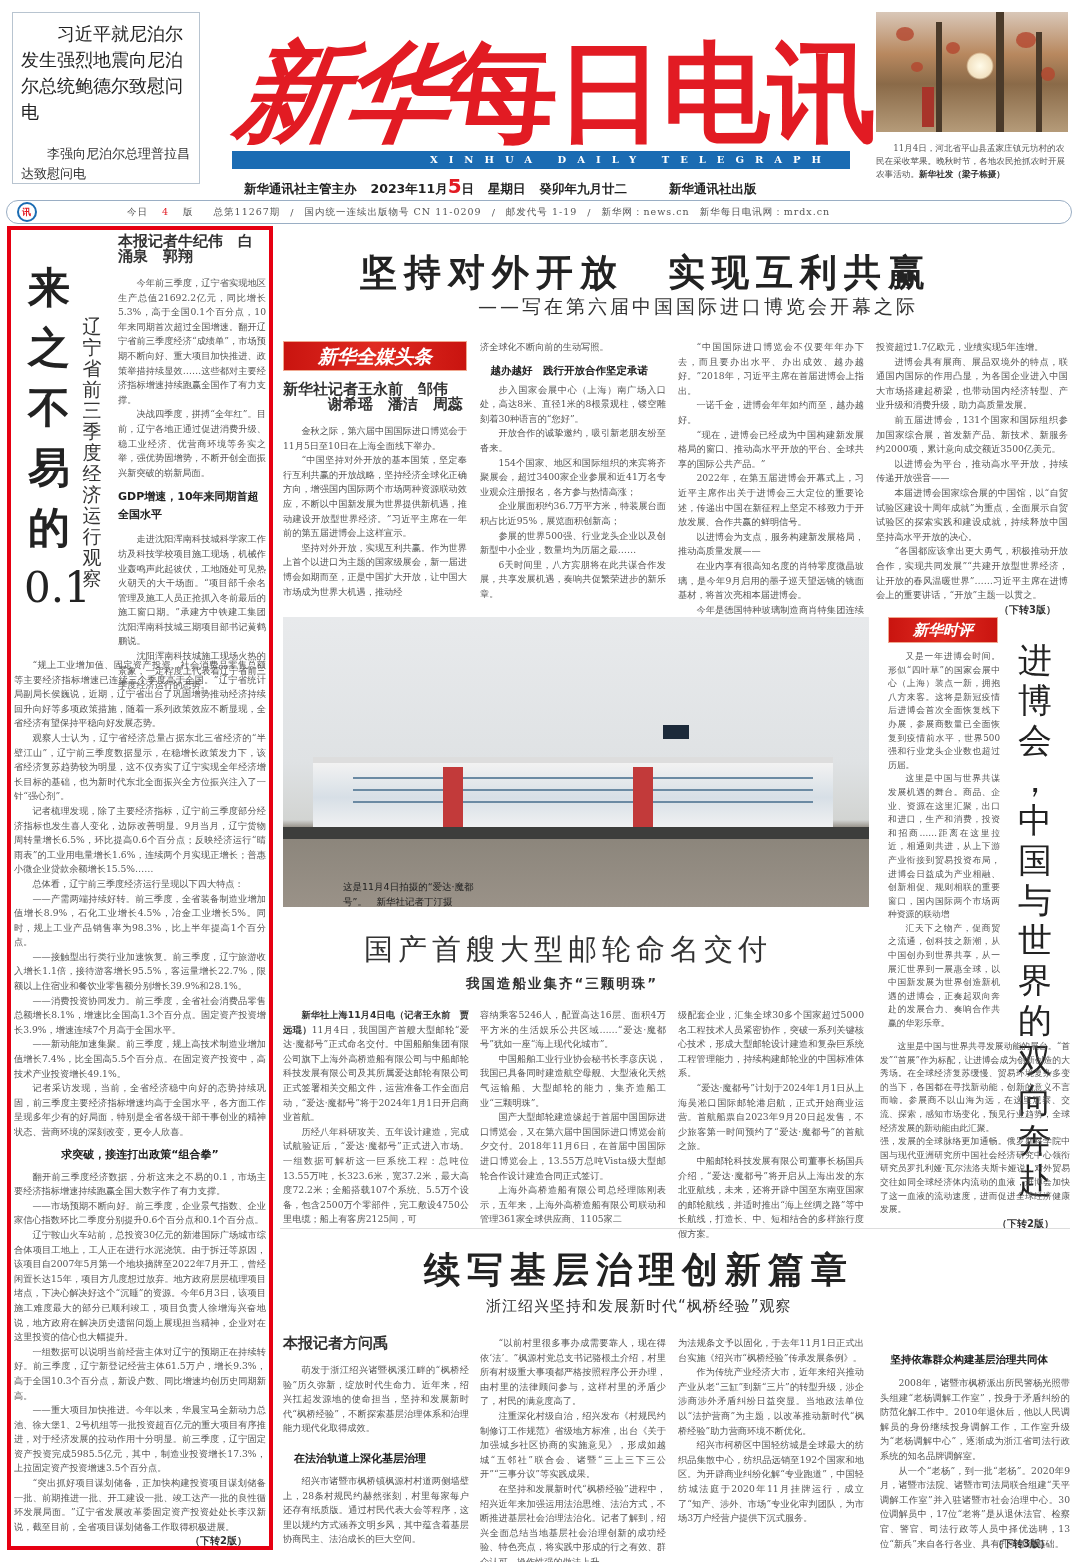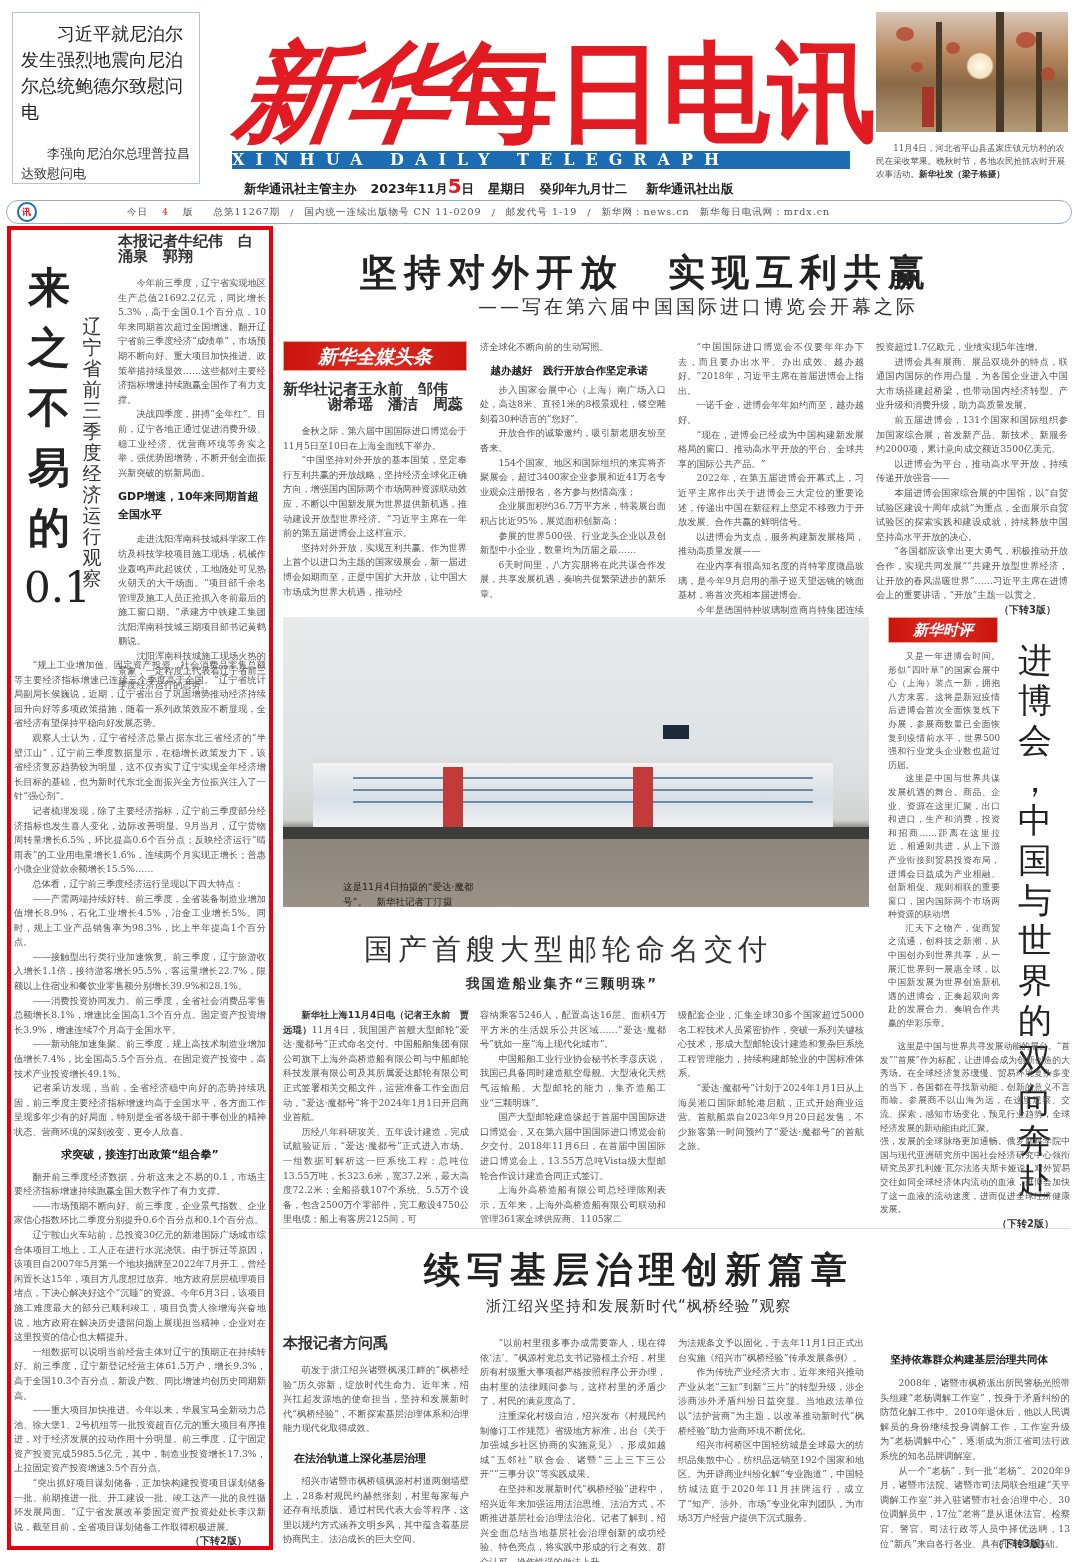--- a/index.html
+++ b/index.html
@@ -10,21 +10,21 @@
 .byline{font-size:15px;font-weight:bold;color:#333;line-height:15px;font-family:"DejaVu Sans","Liberation Sans",sans-serif}
 .sub{font-size:11px;font-weight:bold;color:#222;line-height:18px;font-family:"DejaVu Sans","Liberation Sans",sans-serif}
 .turn{font-weight:bold;color:#333;font-family:"DejaVu Sans","Liberation Sans",sans-serif}
 
 #tease{left:12px;top:12px;width:188px;height:172px;border:1px solid #b8c4d0;padding:8px 8px}
 #tease .h{font-size:18px;line-height:26px;color:#222;font-family:"DejaVu Serif",serif;text-indent:2em}
 #tease .s{font-size:13px;line-height:20px;color:#333;font-family:"DejaVu Sans",sans-serif;text-indent:2em;margin-top:19px}
 #masthead{left:232px;top:14px;width:618px;height:180px}
 #mast-title{position:absolute;left:6px;top:8px;font-size:108px;line-height:140px;color:#e21b23;font-weight:bold;letter-spacing:-2px;font-family:"DejaVu Serif",serif;white-space:nowrap}
 #mast-title .cal{font-style:italic;transform:skewX(-8deg);display:inline-block}
-#mast-bar{position:absolute;left:0;top:137px;width:618px;height:18px;background:#1b6cb3;color:#fff;font-size:16px;letter-spacing:11px;text-align:left;padding-right:18px;line-height:18px;font-weight:bold}
+#mast-bar{position:absolute;left:0;top:137px;width:618px;height:18px;background:#1b6cb3;color:#fff;font-size:10px;letter-spacing:11px;text-align:right;padding-right:18px;line-height:18px;font-weight:bold}
 #mast-info{position:absolute;left:12px;top:160px;width:610px;font-size:12.5px;font-weight:bold;color:#222;font-family:"DejaVu Sans",sans-serif;display:flex;gap:14px;align-items:baseline}
 #mast-info .day{color:#e21b23;font-size:20px}
 #photo-top{left:876px;top:12px;width:192px;height:120px;background:linear-gradient(180deg,#d9c7b8 0%,#b8885f 35%,#8a6a48 60%,#b59b79 100%);overflow:hidden}
 #photo-top .sun{position:absolute;left:90px;top:40px;width:28px;height:28px;border-radius:50%;background:radial-gradient(#fffbe9,#f2e2c2 60%,transparent 70%)}
 #photo-top .tree{position:absolute;width:6px;background:#4a3a2a}
 #photo-top .leaf{position:absolute;border-radius:50%;background:#b4462e;opacity:.8}
 #photo-top .person{position:absolute;left:46px;top:75px;width:12px;height:40px;background:#a8342a}
 #caption-top{left:876px;top:142px;width:194px;font-size:8.6px;line-height:13px;color:#555;text-indent:2em}
 #navbar{left:6px;top:200px;width:1066px;height:24px;border:1px solid #9aaec4;border-radius:12px;display:flex;align-items:center;font-size:9.5px;color:#555;letter-spacing:1px;padding-left:10px}
 #navbar .logo{width:20px;height:20px;border-radius:50%;border:2px solid #1b6cb3;display:flex;align-items:center;justify-content:center;font-size:9px;color:#e21b23;font-weight:bold;margin-right:90px}
@@ -65,21 +65,21 @@
 </div>
 
 <div id="masthead" class="abs">
   <div id="mast-title"><span class="cal">新华</span><span>每日电讯</span></div>
   <div id="mast-bar">XINHUA DAILY TELEGRAPH</div>
   <div id="mast-info">
     <span>新华通讯社主管主办</span>
     <span><span>2023年11月</span><span class="day">5</span><span>日</span></span>
     <span>星期日</span>
     <span>癸卯年九月廿二</span>
-    <span style="margin-left:5px">新华通讯社出版</span>
+    <span style="margin-left:28px">新华通讯社出版</span>
   </div>
 </div>
 
 <div id="photo-top" class="abs">
   <div class="sun"></div>
   <div class="tree" style="left:60px;top:10px;height:110px"></div>
   <div class="tree" style="left:120px;top:0;height:120px;width:8px"></div>
   <div class="tree" style="left:160px;top:20px;height:100px"></div>
   <div class="leaf" style="left:20px;top:15px;width:18px;height:14px"></div>
   <div class="leaf" style="left:70px;top:30px;width:14px;height:12px"></div>
@@ -200,20 +200,21 @@
 </div>
 <div class="col" style="left:480px;top:1008px;width:186px">
   <p class="p ni">容纳乘客5246人，配置高达16层、面积4万平方米的生活娱乐公共区域……“爱达·魔都号”犹如一座“海上现代化城市”。</p>
   <p class="p">中国船舶工业行业协会秘书长李彦庆说，我国已具备同时建造航空母舰、大型液化天然气运输船、大型邮轮的能力，集齐造船工业“三颗明珠”。</p>
   <p class="p">国产大型邮轮建造缘起于首届中国国际进口博览会，又在第六届中国国际进口博览会前夕交付。2018年11月6日，在首届中国国际进口博览会上，13.55万总吨Vista级大型邮轮合作设计建造合同正式签订。</p>
   <p class="p">上海外高桥造船有限公司总经理陈刚表示，五年来，上海外高桥造船有限公司联动和管理361家全球供应商、1105家二</p>
 </div>
 <div class="col" style="left:678px;top:1008px;width:186px">
   <p class="p ni">级配套企业，汇集全球30多个国家超过5000名工程技术人员紧密协作，突破一系列关键核心技术，形成大型邮轮设计建造和复杂巨系统工程管理能力，持续构建邮轮业的中国标准体系。</p>
   <p class="p">“爱达·魔都号”计划于2024年1月1日从上海吴淞口国际邮轮港启航，正式开始商业运营。首航船票自2023年9月20日起发售，不少旅客第一时间预约了“爱达·魔都号”的首航之旅。</p>
+  <p class="p">中船邮轮科技发展有限公司董事长杨国兵介绍，“爱达·魔都号”将开启从上海出发的东北亚航线，未来，还将开辟中国至东南亚国家的邮轮航线，并适时推出“海上丝绸之路”等中长航线，打造长、中、短相结合的多样旅行度假方案。</p>
 </div>
 
 <div id="banner2" class="abs banner">新华时评</div>
 <div id="rv-title" class="abs">
   <div>进</div>
     <div>博</div>
     <div>会</div>
     <div>，</div>
     <div>中</div>
     <div>国</div>

